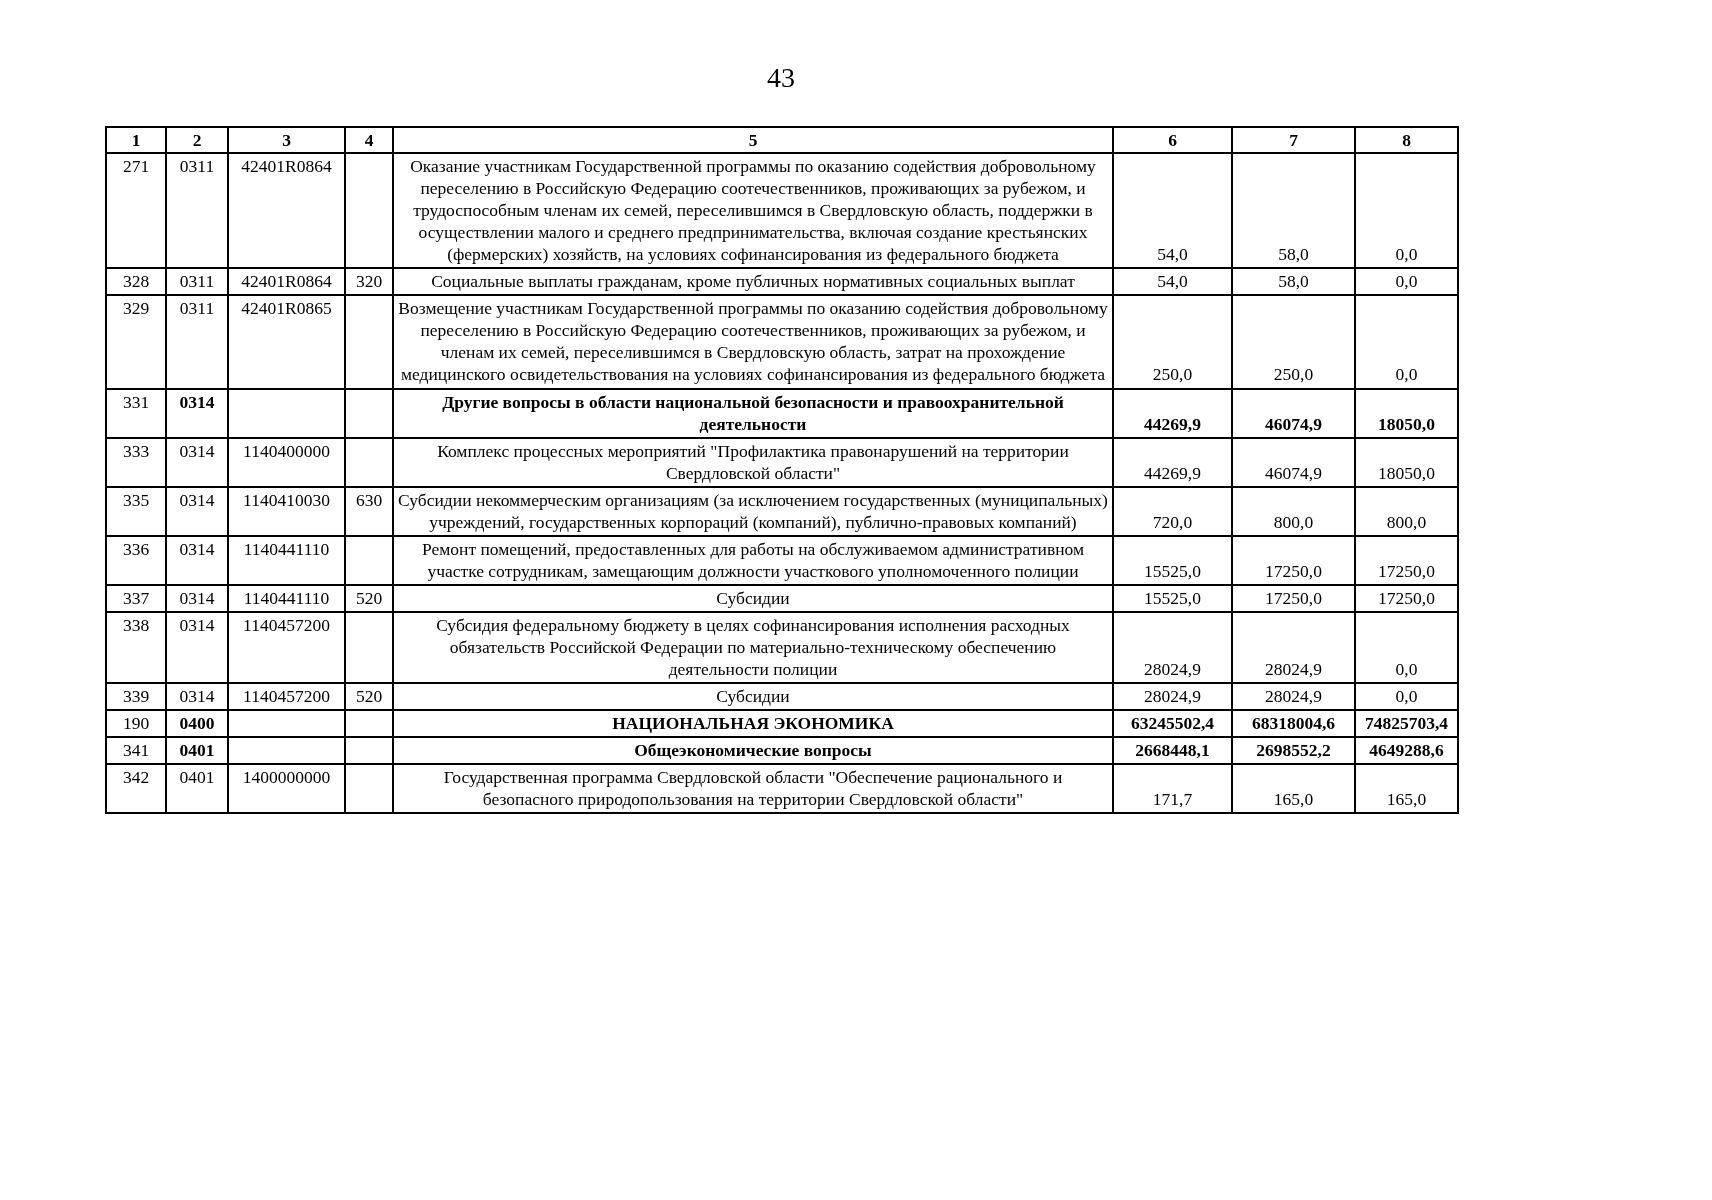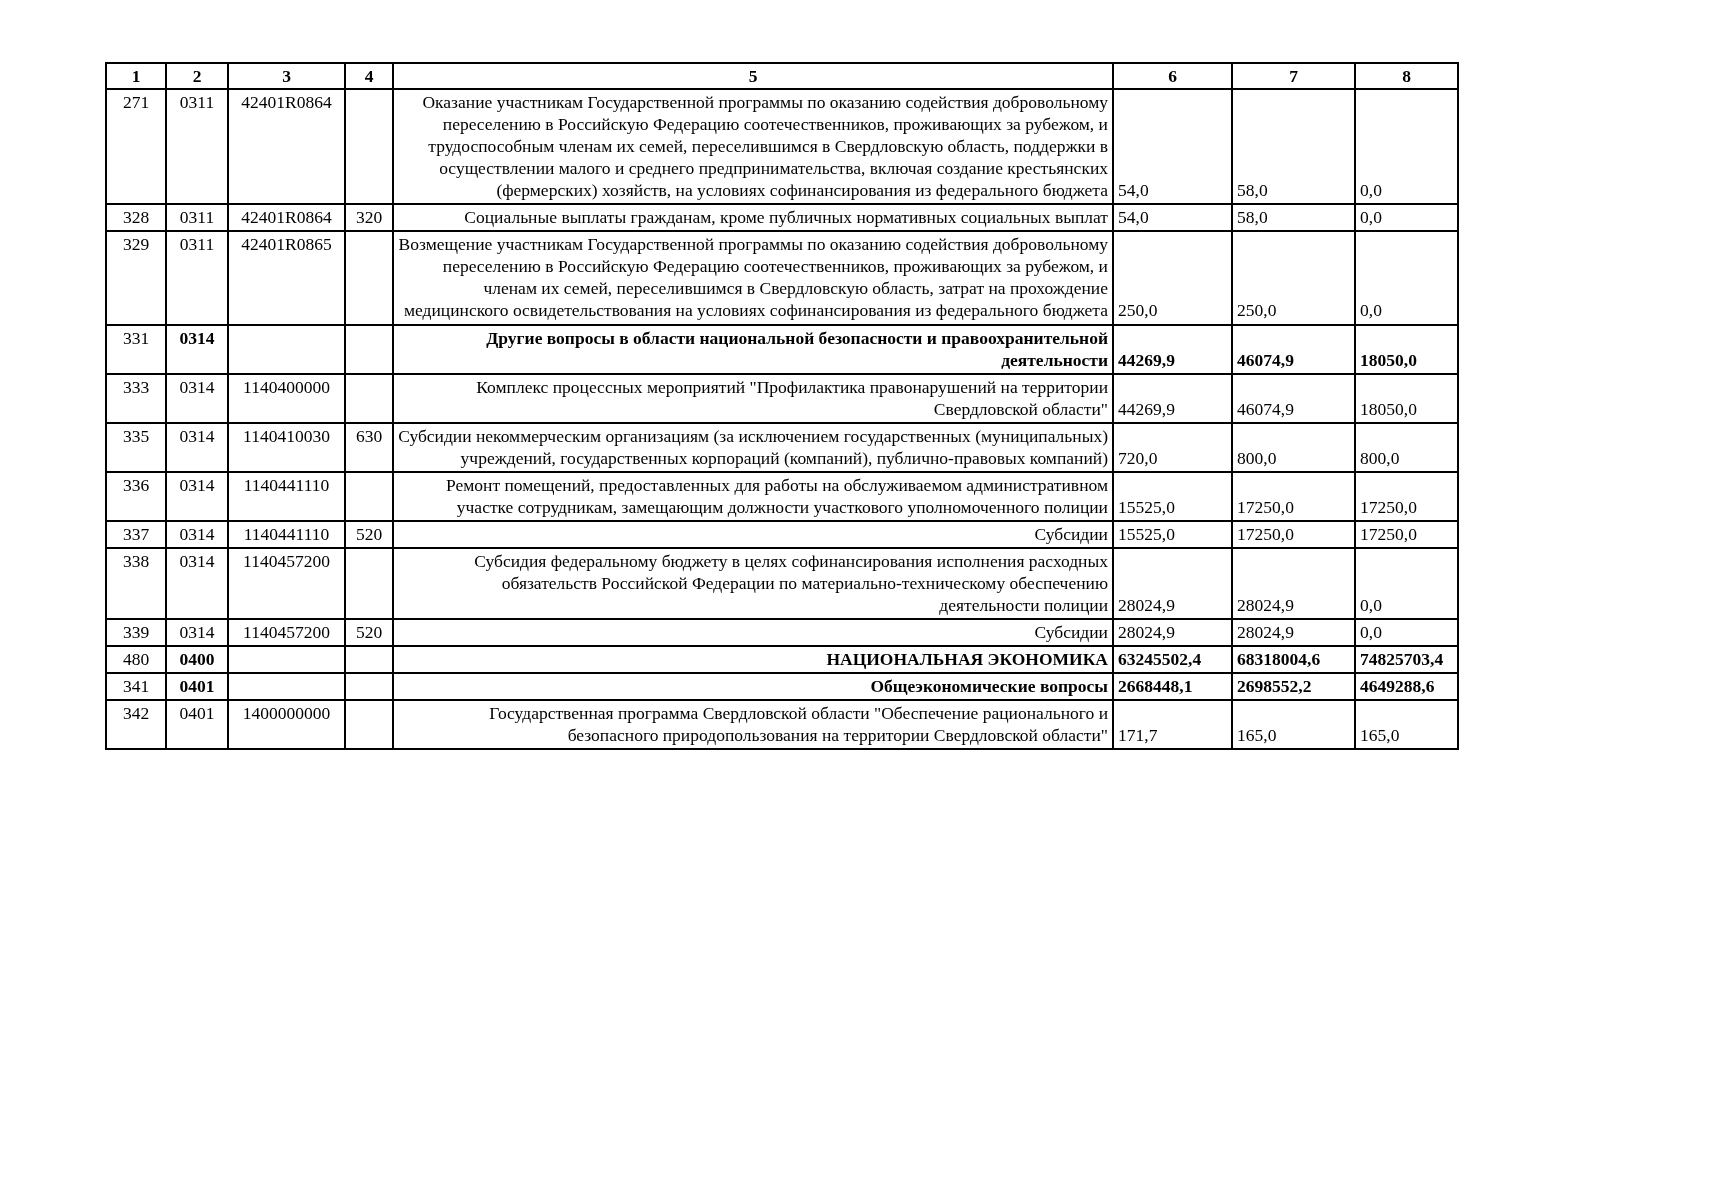--- a/index.html
+++ b/index.html
@@ -37,41 +37,42 @@
   table.budget-table th {
     font-weight: bold;
     text-align: center;
     padding: 1px;
   }
   td.c-num, td.c-sec, td.c-code, td.c-type {
     text-align: center;
     vertical-align: top;
   }
   td.c-desc {
-    text-align: right;
+    text-align: center;
     vertical-align: top;
     padding-left: 6px;
     padding-right: 6px;
   }
   td.c-val {
-    text-align: left;
+    text-align: center;
     vertical-align: bottom;
     padding-right: 6px;
     padding-bottom: 3px;
   }
   tr.bold-row td.c-sec,
   tr.bold-row td.c-desc,
   tr.bold-row td.c-val {
     font-weight: bold;
   }
 </style>
 </head>
 <body>
 
 <div class="doc">
+  <div class="page-number">43</div>
 
   <table class="budget-table">
     <colgroup>
       <col style="width:60px">
       <col style="width:62px">
       <col style="width:117px">
       <col style="width:48px">
       <col style="width:720px">
       <col style="width:119px">
       <col style="width:123px">
@@ -184,21 +185,21 @@
           <td class="c-num">339</td>
           <td class="c-sec">0314</td>
           <td class="c-code">1140457200</td>
           <td class="c-type">520</td>
           <td class="c-desc">Субсидии</td>
           <td class="c-val">28024,9</td>
           <td class="c-val">28024,9</td>
           <td class="c-val">0,0</td>
         </tr>
         <tr class="bold-row">
-          <td class="c-num">480</td>
+          <td class="c-num">190</td>
           <td class="c-sec">0400</td>
           <td class="c-code"></td>
           <td class="c-type"></td>
           <td class="c-desc">НАЦИОНАЛЬНАЯ ЭКОНОМИКА</td>
           <td class="c-val">63245502,4</td>
           <td class="c-val">68318004,6</td>
           <td class="c-val">74825703,4</td>
         </tr>
         <tr class="bold-row">
           <td class="c-num">341</td>

